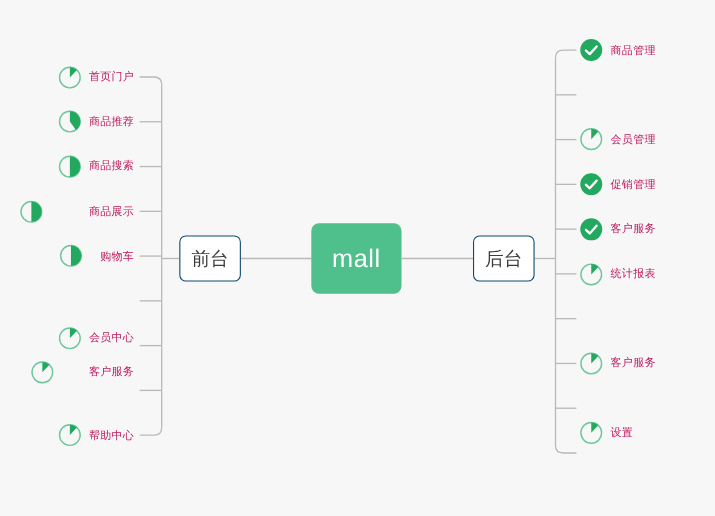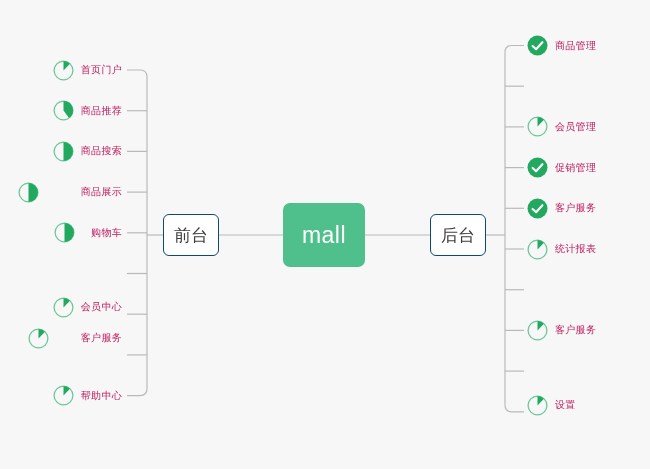--- a/index.html
+++ b/index.html
@@ -265,21 +265,21 @@
     </div>
     <div class="leaf leaf-right" style="top: 317.4px;">
       <span class="leaf-icon">
         <svg width="21" height="21" viewBox="0 0 21 21">
       <circle cx="10.5" cy="10.5" r="9.4" fill="none" stroke="#6cc79a" stroke-width="1.3"></circle>
       <path d="M 10.5 10.5 L 10.5 1.0999999999999996 A 9.4 9.4 0 0 1 16.93 3.65 Z" fill="#22a95f"></path>
     </svg>
       </span>
       <span class="leaf-label">客户服务</span>
     </div>
-    <div class="leaf leaf-right" style="top: 392px;">
+    <div class="leaf leaf-right" style="top: 380px;">
       <span class="leaf-icon">
         <svg width="21" height="21" viewBox="0 0 21 21">
       <circle cx="10.5" cy="10.5" r="9.4" fill="none" stroke="#6cc79a" stroke-width="1.3"></circle>
       <path d="M 10.5 10.5 L 10.5 1.0999999999999996 A 9.4 9.4 0 0 1 16.93 3.65 Z" fill="#22a95f"></path>
     </svg>
       </span>
       <span class="leaf-label">设置</span>
     </div>
   </div>
 

